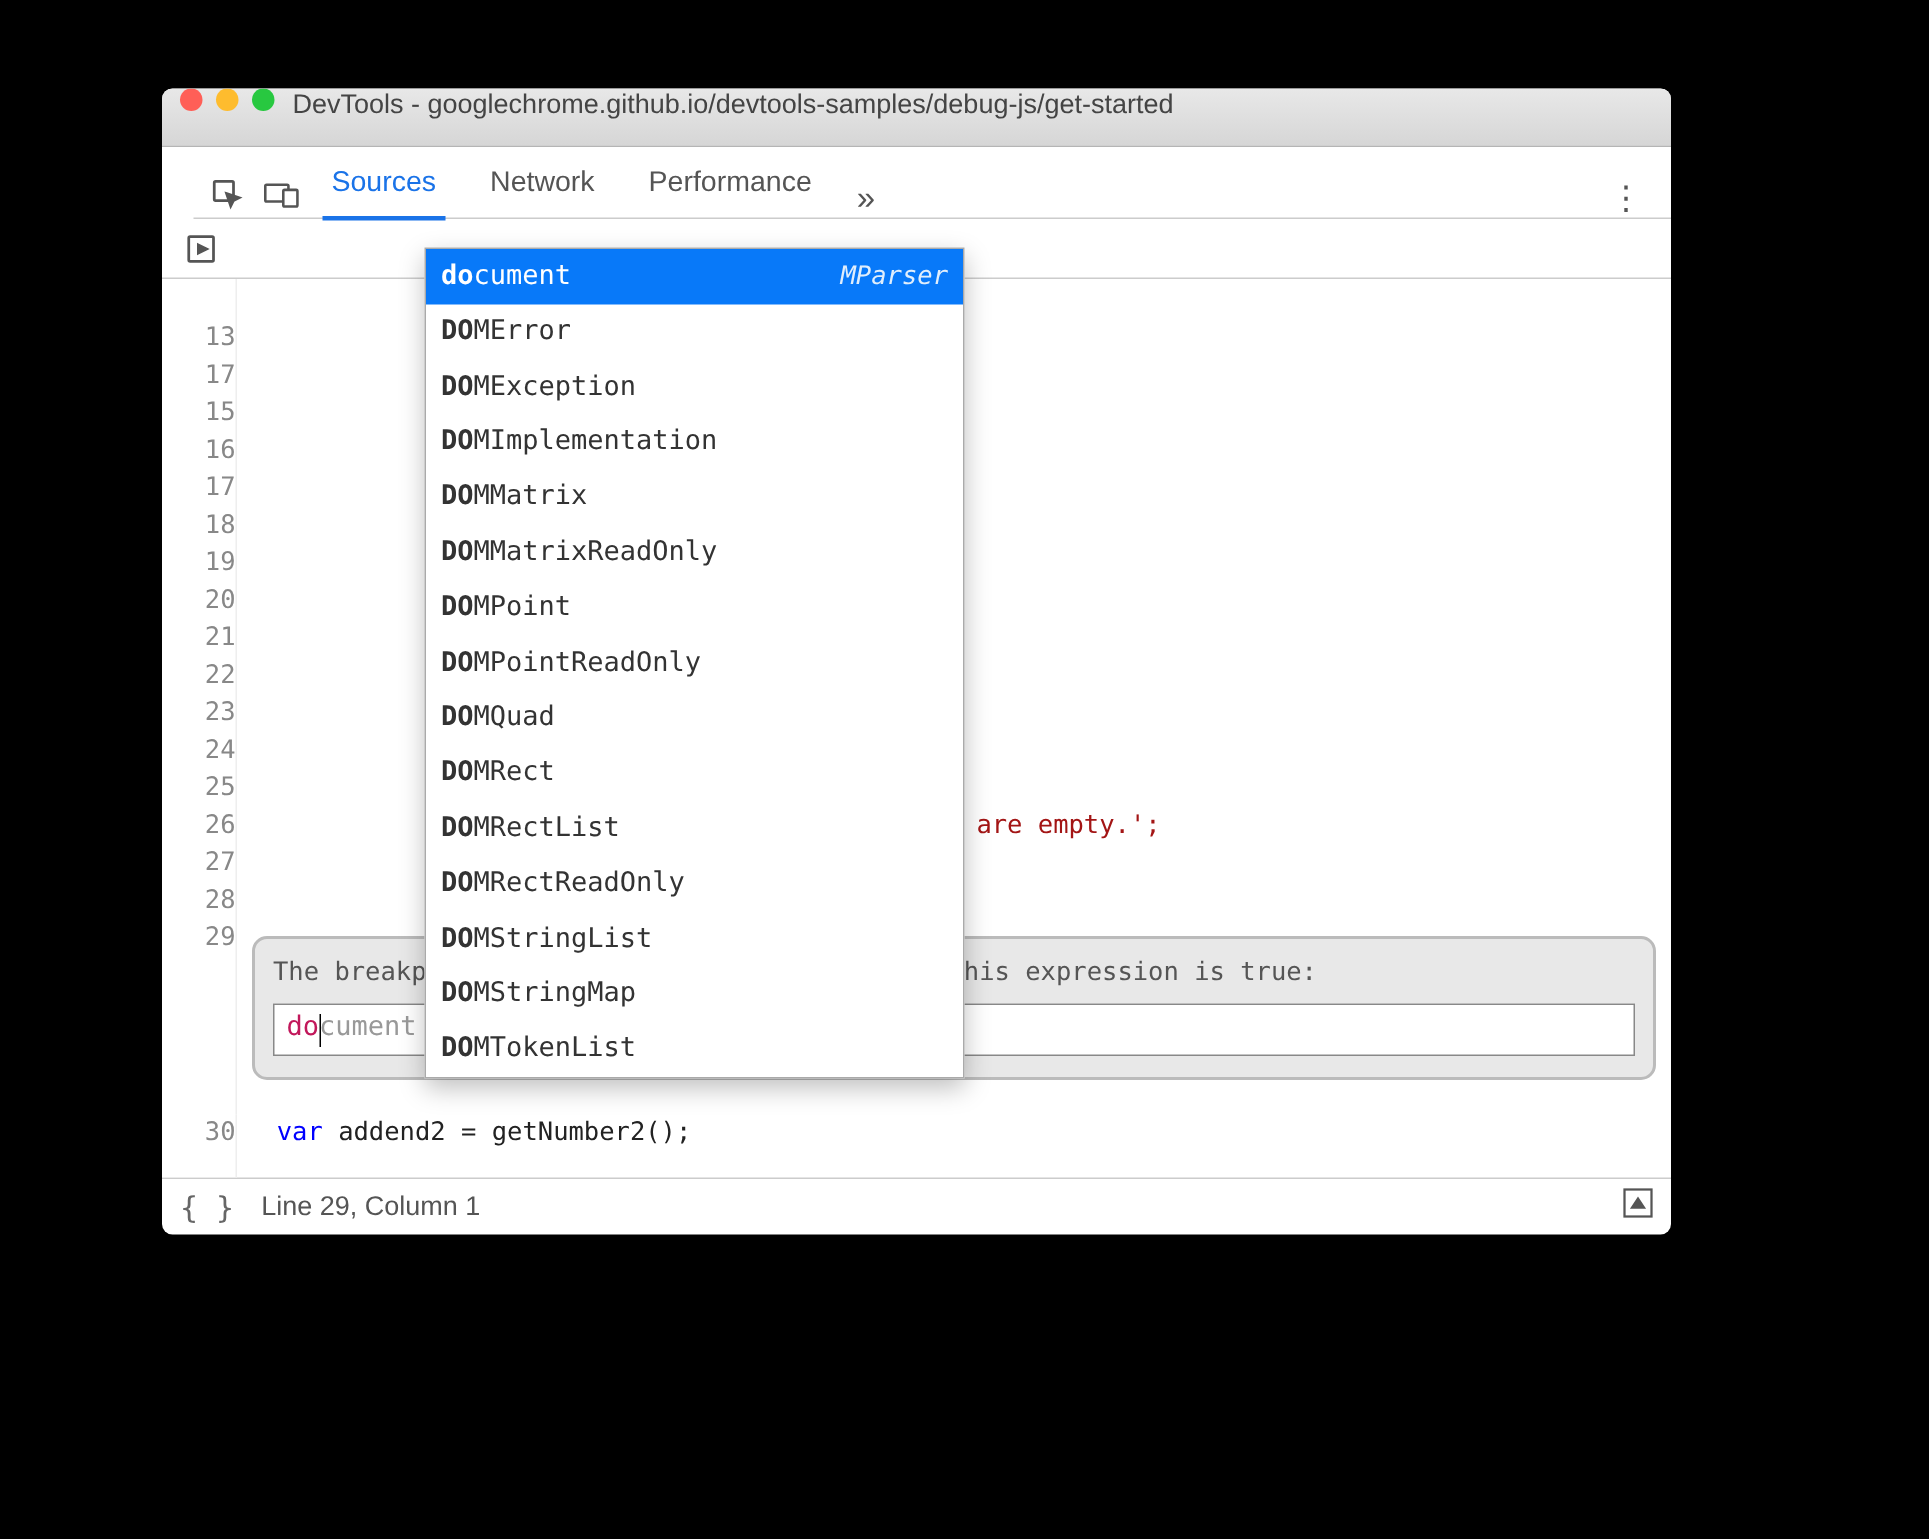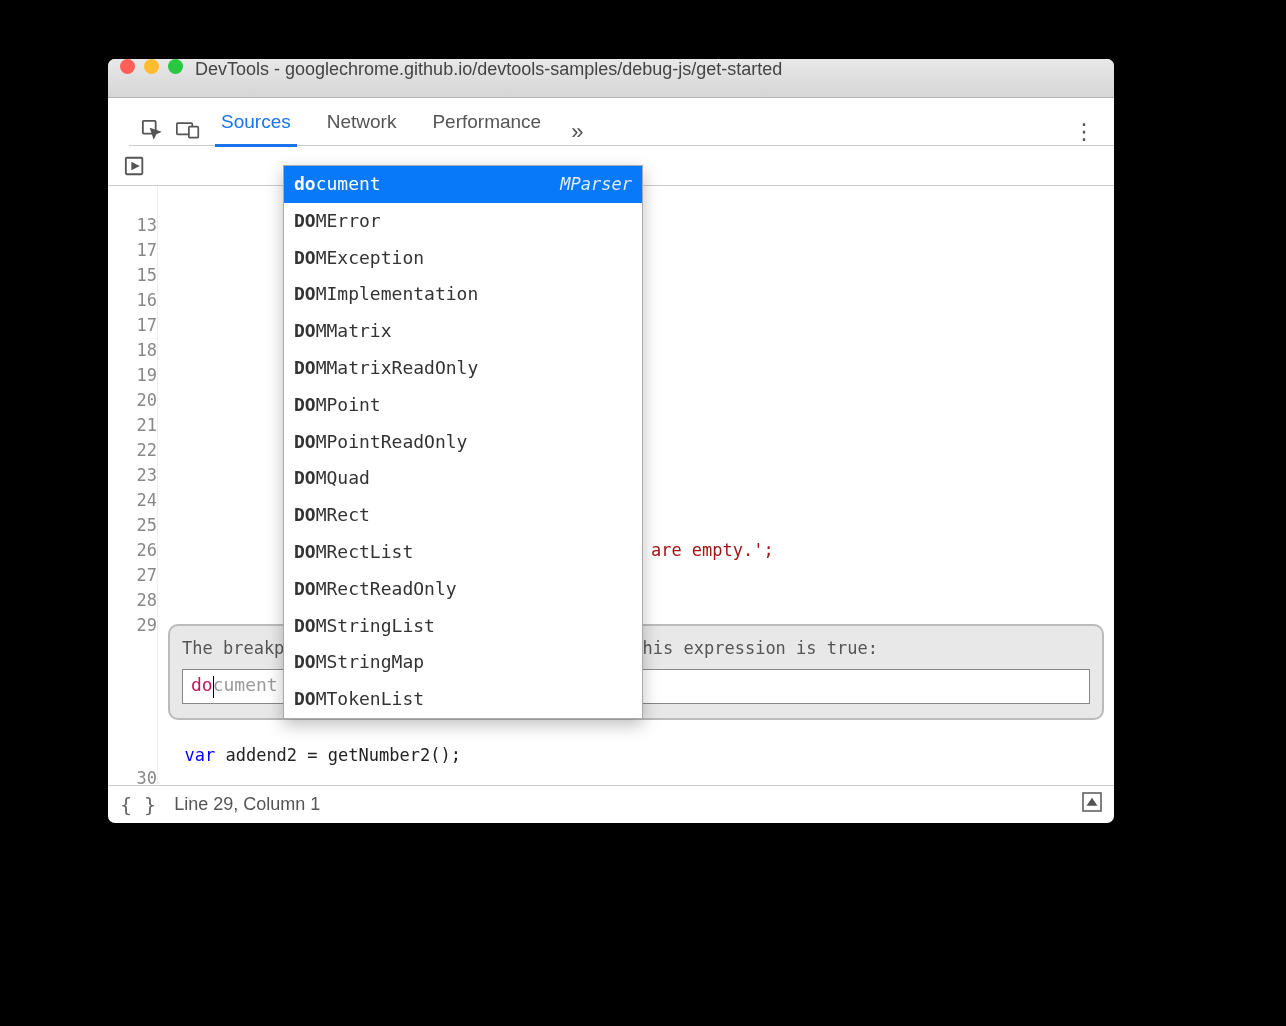--- a/index.html
+++ b/index.html
@@ -207,21 +207,21 @@
     .ac-item b { font-weight: bold; }
     .ac-type { color: #888; font-style: italic; font-size: 17px;}
     .ac-item.selected .ac-type { color: #e0eefc; }
     .line30 {
       position: absolute;
       left: 0;
       right: 0;
       top: 557px;
       display: flex;
     }
-    .line30 .gutter { height: 25px; padding-top: 0; margin-top: 23px;}
+    .line30 .gutter { height: 25px; padding-top: 0;}
     .line30 .code { height: 25px; padding-top: 0;}
     .collapse-icon { cursor: pointer; }
   </style>
 </head>
 <body>
 
 <div class="window">
   <div class="titlebar">
     <div class="traffic-lights">
       <div class="tl red"></div>

